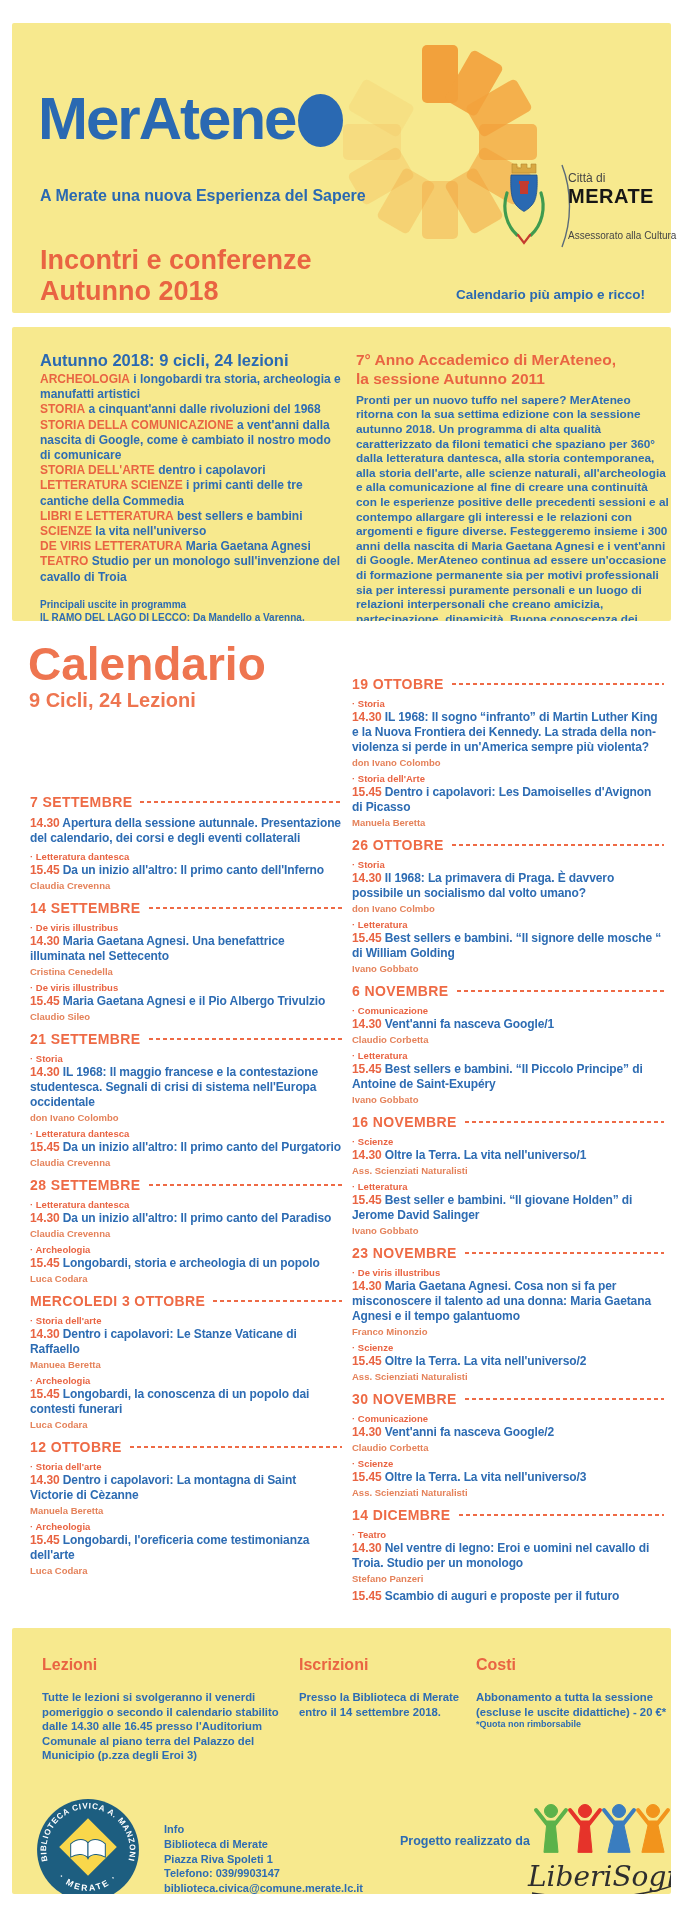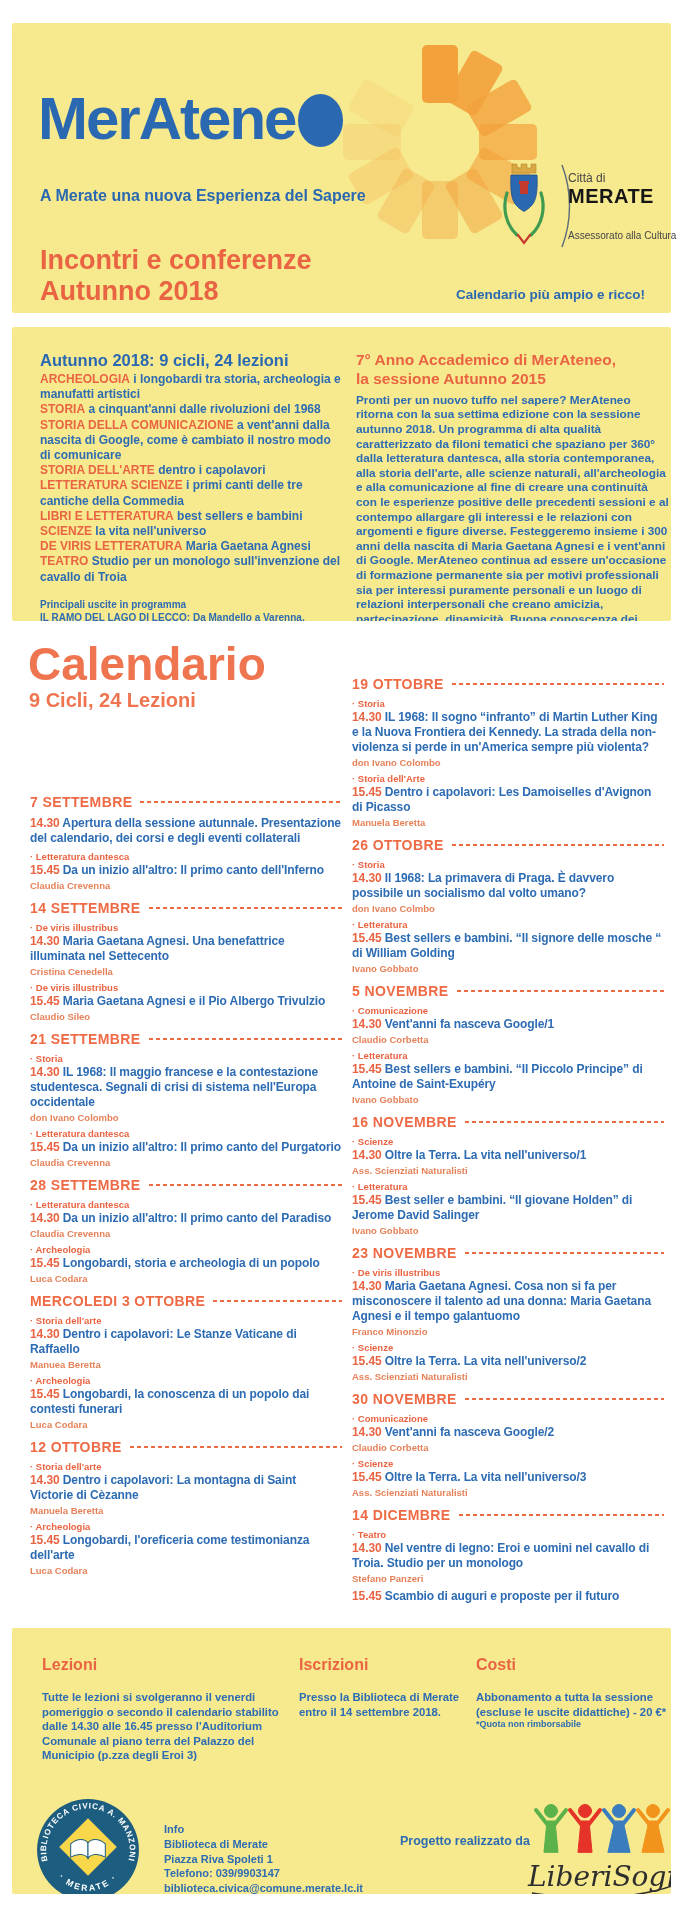--- a/index.html
+++ b/index.html
@@ -132,21 +132,21 @@
     <div class="trips">
       <div class="trips-title">Principali uscite in programma</div>
       <div id="trips">
           <div>IL RAMO DEL LAGO DI LECCO: Da Mandello a Varenna, visitando i gioielli del nostro lago</div>
         </div>
     </div>
   </div>
   <div class="intro-right">
     <div class="ir-title">
       <span>7° Anno Accademico di MerAteneo,</span><br>
-      <span>la sessione Autunno 2015</span>
+      <span>la sessione Autunno 2011</span>
     </div>
     <div class="ir-body">Pronti per un nuovo tuffo nel sapere? MerAteneo ritorna con la sua settima edizione con la sessione autunno 2018. Un programma di alta qualità caratterizzato da filoni tematici che spaziano per 360° dalla letteratura dantesca, alla storia contemporanea, alla storia dell'arte, alle scienze naturali, all'archeologia e alla comunicazione al fine di creare una continuità con le esperienze positive delle precedenti sessioni e al contempo allargare gli interessi e le relazioni con argomenti e figure diverse. Festeggeremo insieme i 300 anni della nascita di Maria Gaetana Agnesi e i vent'anni di Google. MerAteneo continua ad essere un'occasione di formazione permanente sia per motivi professionali sia per interessi puramente personali e un luogo di relazioni interpersonali che creano amicizia, partecipazione, dinamicità. Buona conoscenza dei saperi a tutti.</div>
 
   </div>
 </div>
 
 <div class="cal">
   <div class="cal-title">Calendario</div>
   <div class="cal-sub">9 Cicli, 24 Lezioni</div>
   <div class="cal-col" id="cal-left">
@@ -273,21 +273,21 @@
           <div class="speaker">don Ivano Colmbo</div>
         </div>
         <div class="event">
           <div class="cat">· Letteratura</div>
           <div class="etitle"><span class="time">15.45</span> Best sellers e bambini. “Il signore delle mosche “ di William Golding</div>
           <div class="speaker">Ivano Gobbato</div>
         </div>
       </div>
       <div class="date-block">
         <div class="date-row">
-          <span class="date-label">5 NOVEMBRE</span>
+          <span class="date-label">6 NOVEMBRE</span>
           <span class="date-dashes"></span>
         </div>
         <div class="event">
           <div class="cat">· Comunicazione</div>
           <div class="etitle"><span class="time">14.30</span> Vent'anni fa nasceva Google/1</div>
           <div class="speaker">Claudio Corbetta</div>
         </div>
         <div class="event">
           <div class="cat">· Letteratura</div>
           <div class="etitle"><span class="time">15.45</span> Best sellers e bambini. “Il Piccolo Principe” di Antoine de Saint-Exupéry</div>

